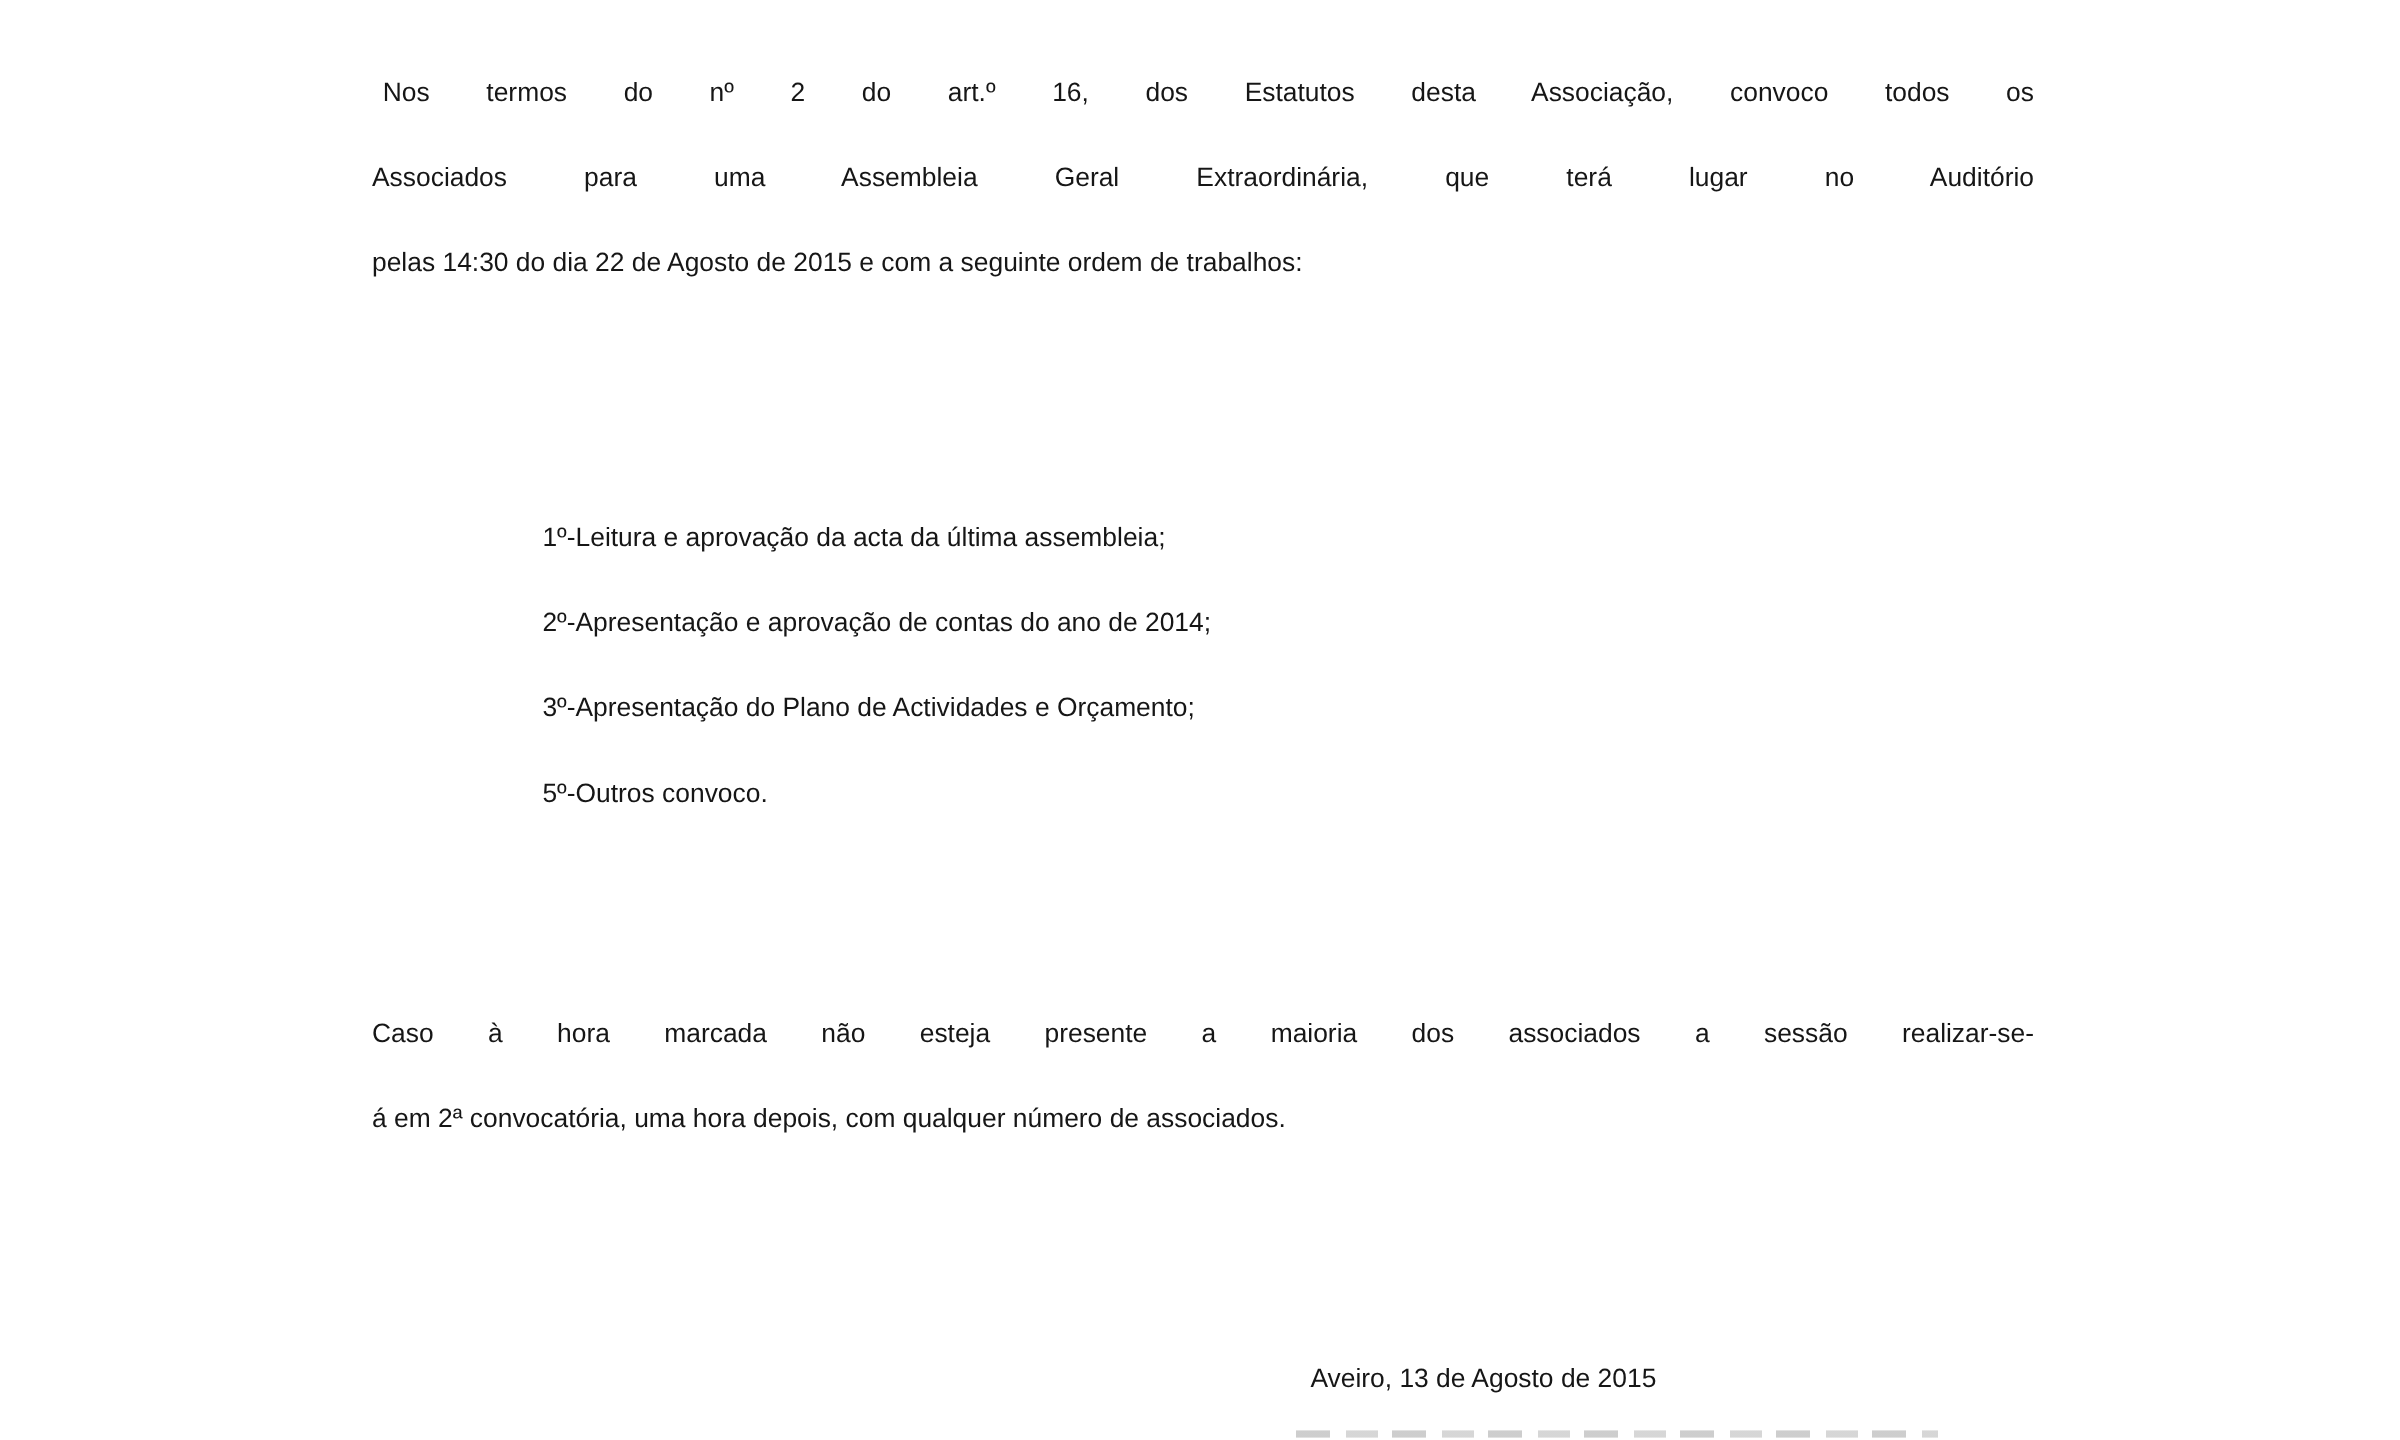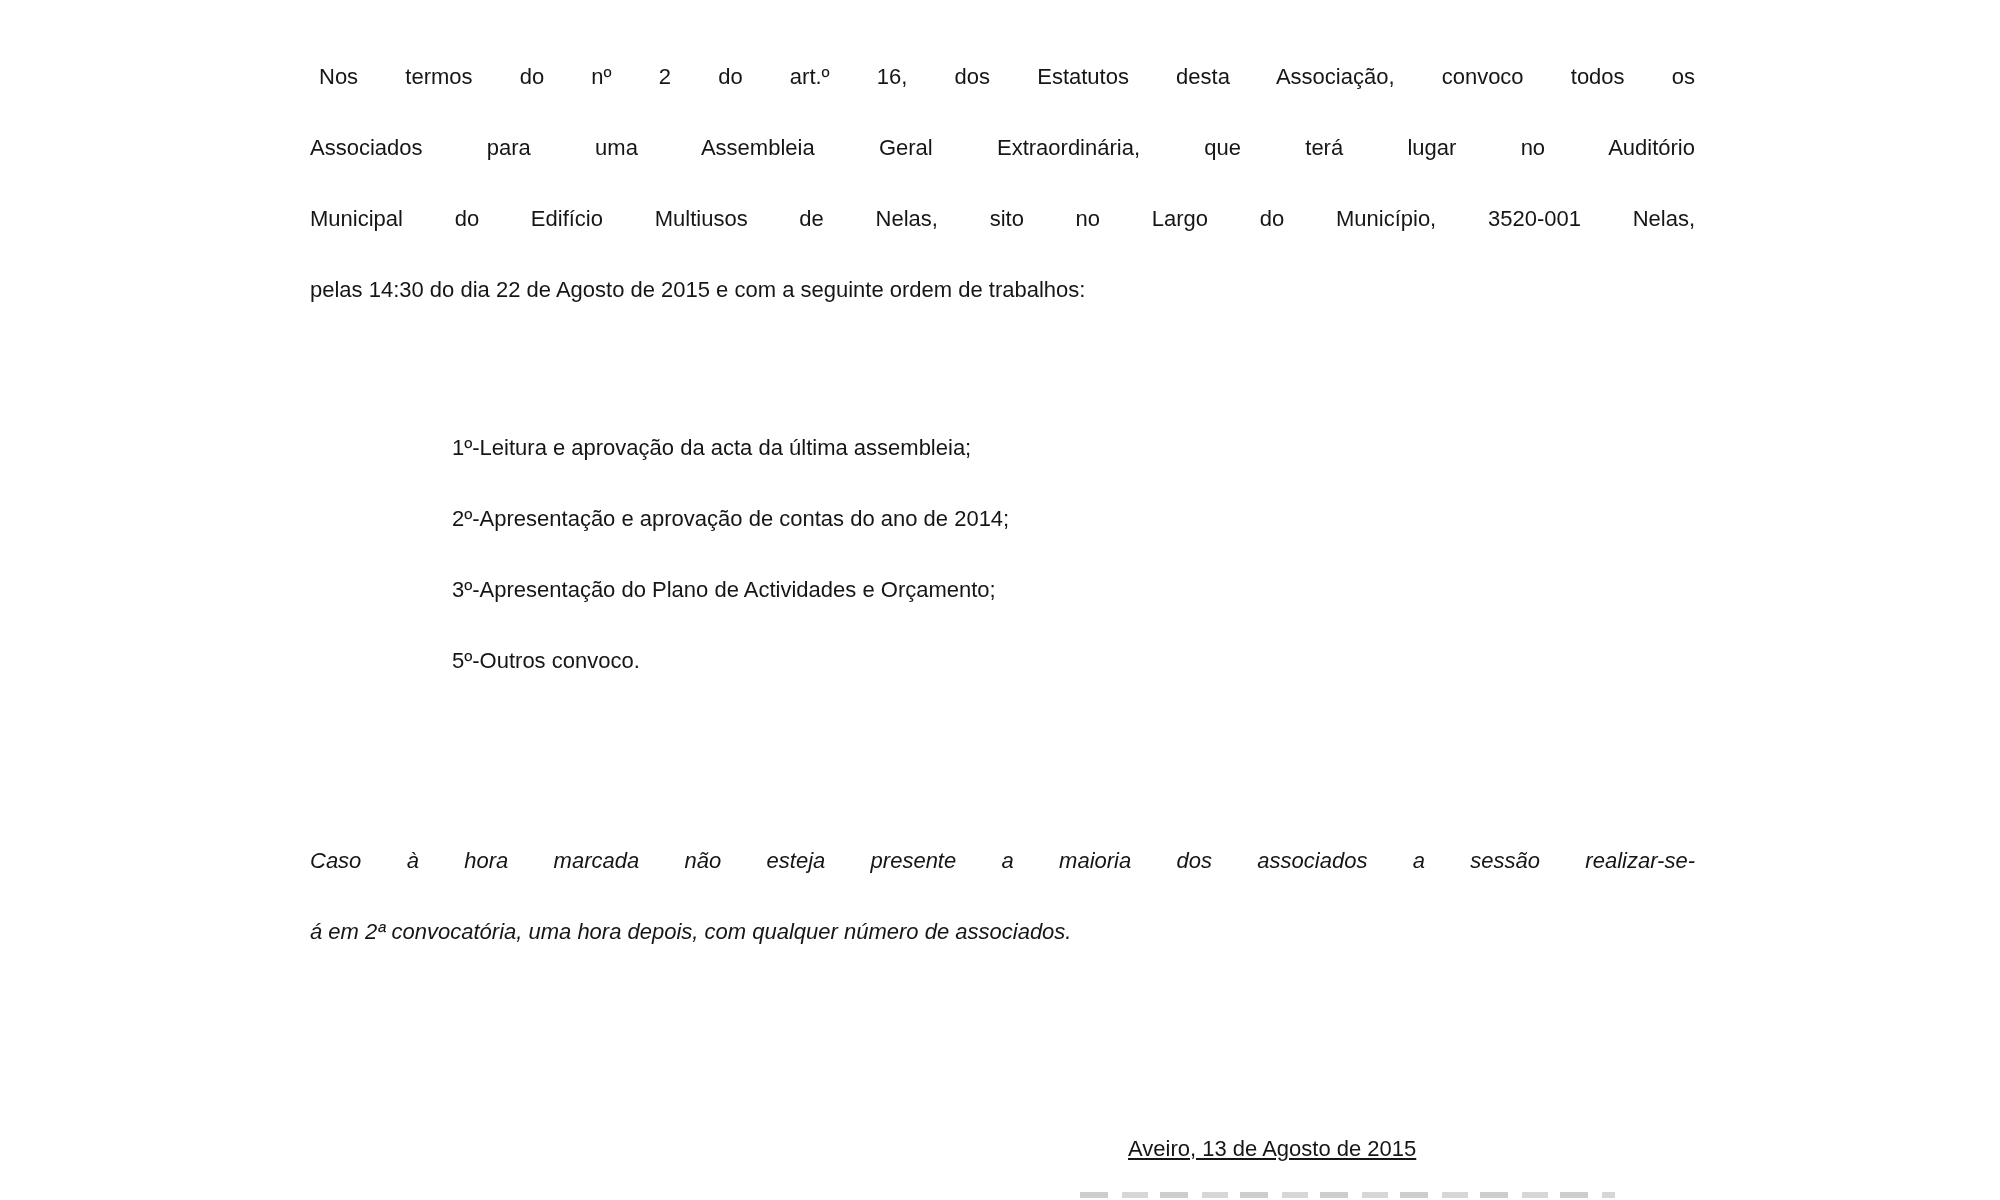--- a/index.html
+++ b/index.html
@@ -18,23 +18,23 @@
     color: #161616;
     -webkit-font-smoothing: antialiased;
   }
   .block { position: absolute; }
 
   
   #opening-paragraph { left: 310px; top: 41px;  width: 1385px; }
   
   #agenda-list       { left: 452px; top: 412px; width: 1300px; }
   
-  #closing-paragraph { left: 310px; top: 825px; width: 1385px; font-style: italic; }
+  #closing-paragraph { left: 310px; top: 825px; width: 1385px; }
   
-  #date-line         { left: 1128px; top: 1113px; height: 71px; line-height: 71px; white-space: pre; text-decoration: underline; }
+  #date-line         { left: 1092px; top: 1113px; height: 71px; line-height: 71px; white-space: pre; }
 
   
   .jline {
     text-align: justify;
     height: 71px;
     line-height: 71px;
     overflow: hidden;
   }
   .jline::after {
     content: "";
@@ -68,21 +68,20 @@
   }
 </style>
 </head>
 <body>
 
 <div class="page">
 
   <div class="block" id="opening-paragraph">
     <div class="jline indent1">Nos termos do nº 2 do art.º 16, dos Estatutos desta Associação, convoco todos os</div>
     <div class="jline">Associados para uma Assembleia Geral Extraordinária, que terá lugar no Auditório</div>
-    <div class="jline">Municipal do Edifício Multiusos de Nelas, sito no Largo do Município, 3520-001 Nelas,</div>
     <div class="nline">pelas 14:30 do dia 22 de Agosto de 2015 e com a seguinte ordem de trabalhos:</div>
   </div>
 
   <div class="block" id="agenda-list">
     <div class="nline">1º-Leitura e aprovação da acta da última assembleia;</div>
     <div class="nline">2º-Apresentação e aprovação de contas do ano de 2014;</div>
     <div class="nline">3º-Apresentação do Plano de Actividades e Orçamento;</div>
     <div class="nline">5º-Outros convoco.</div>
   </div>
 

